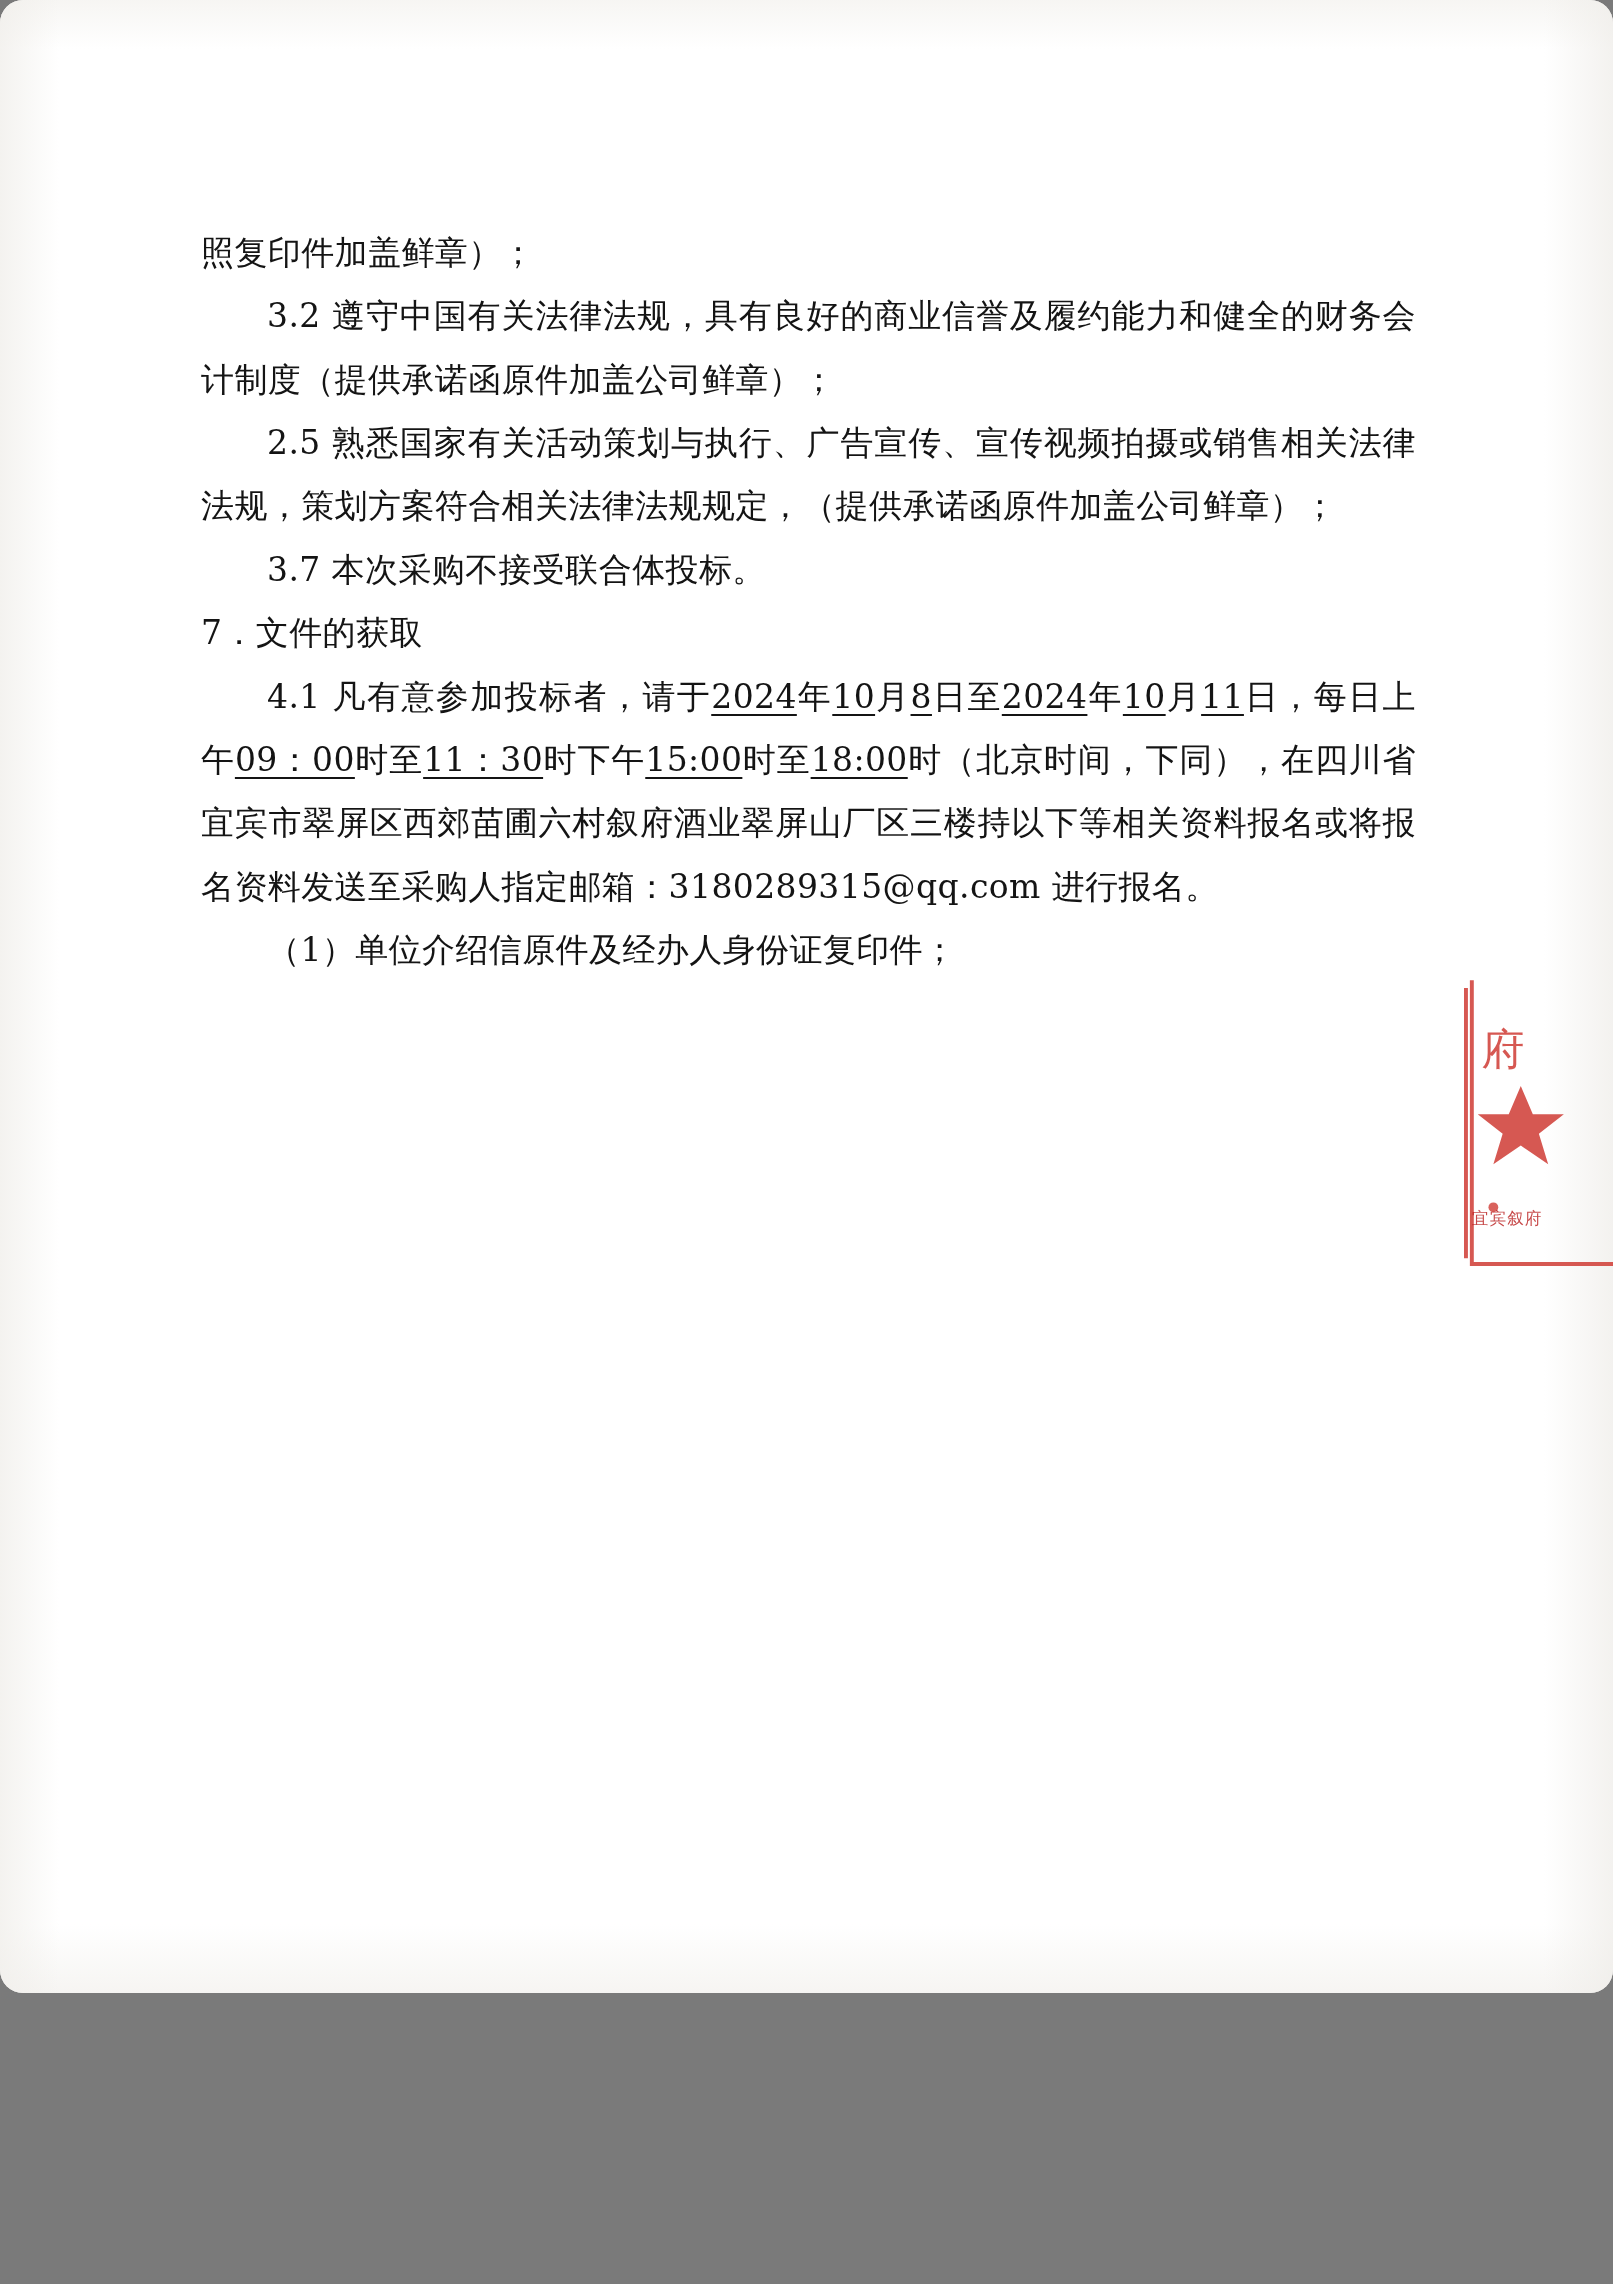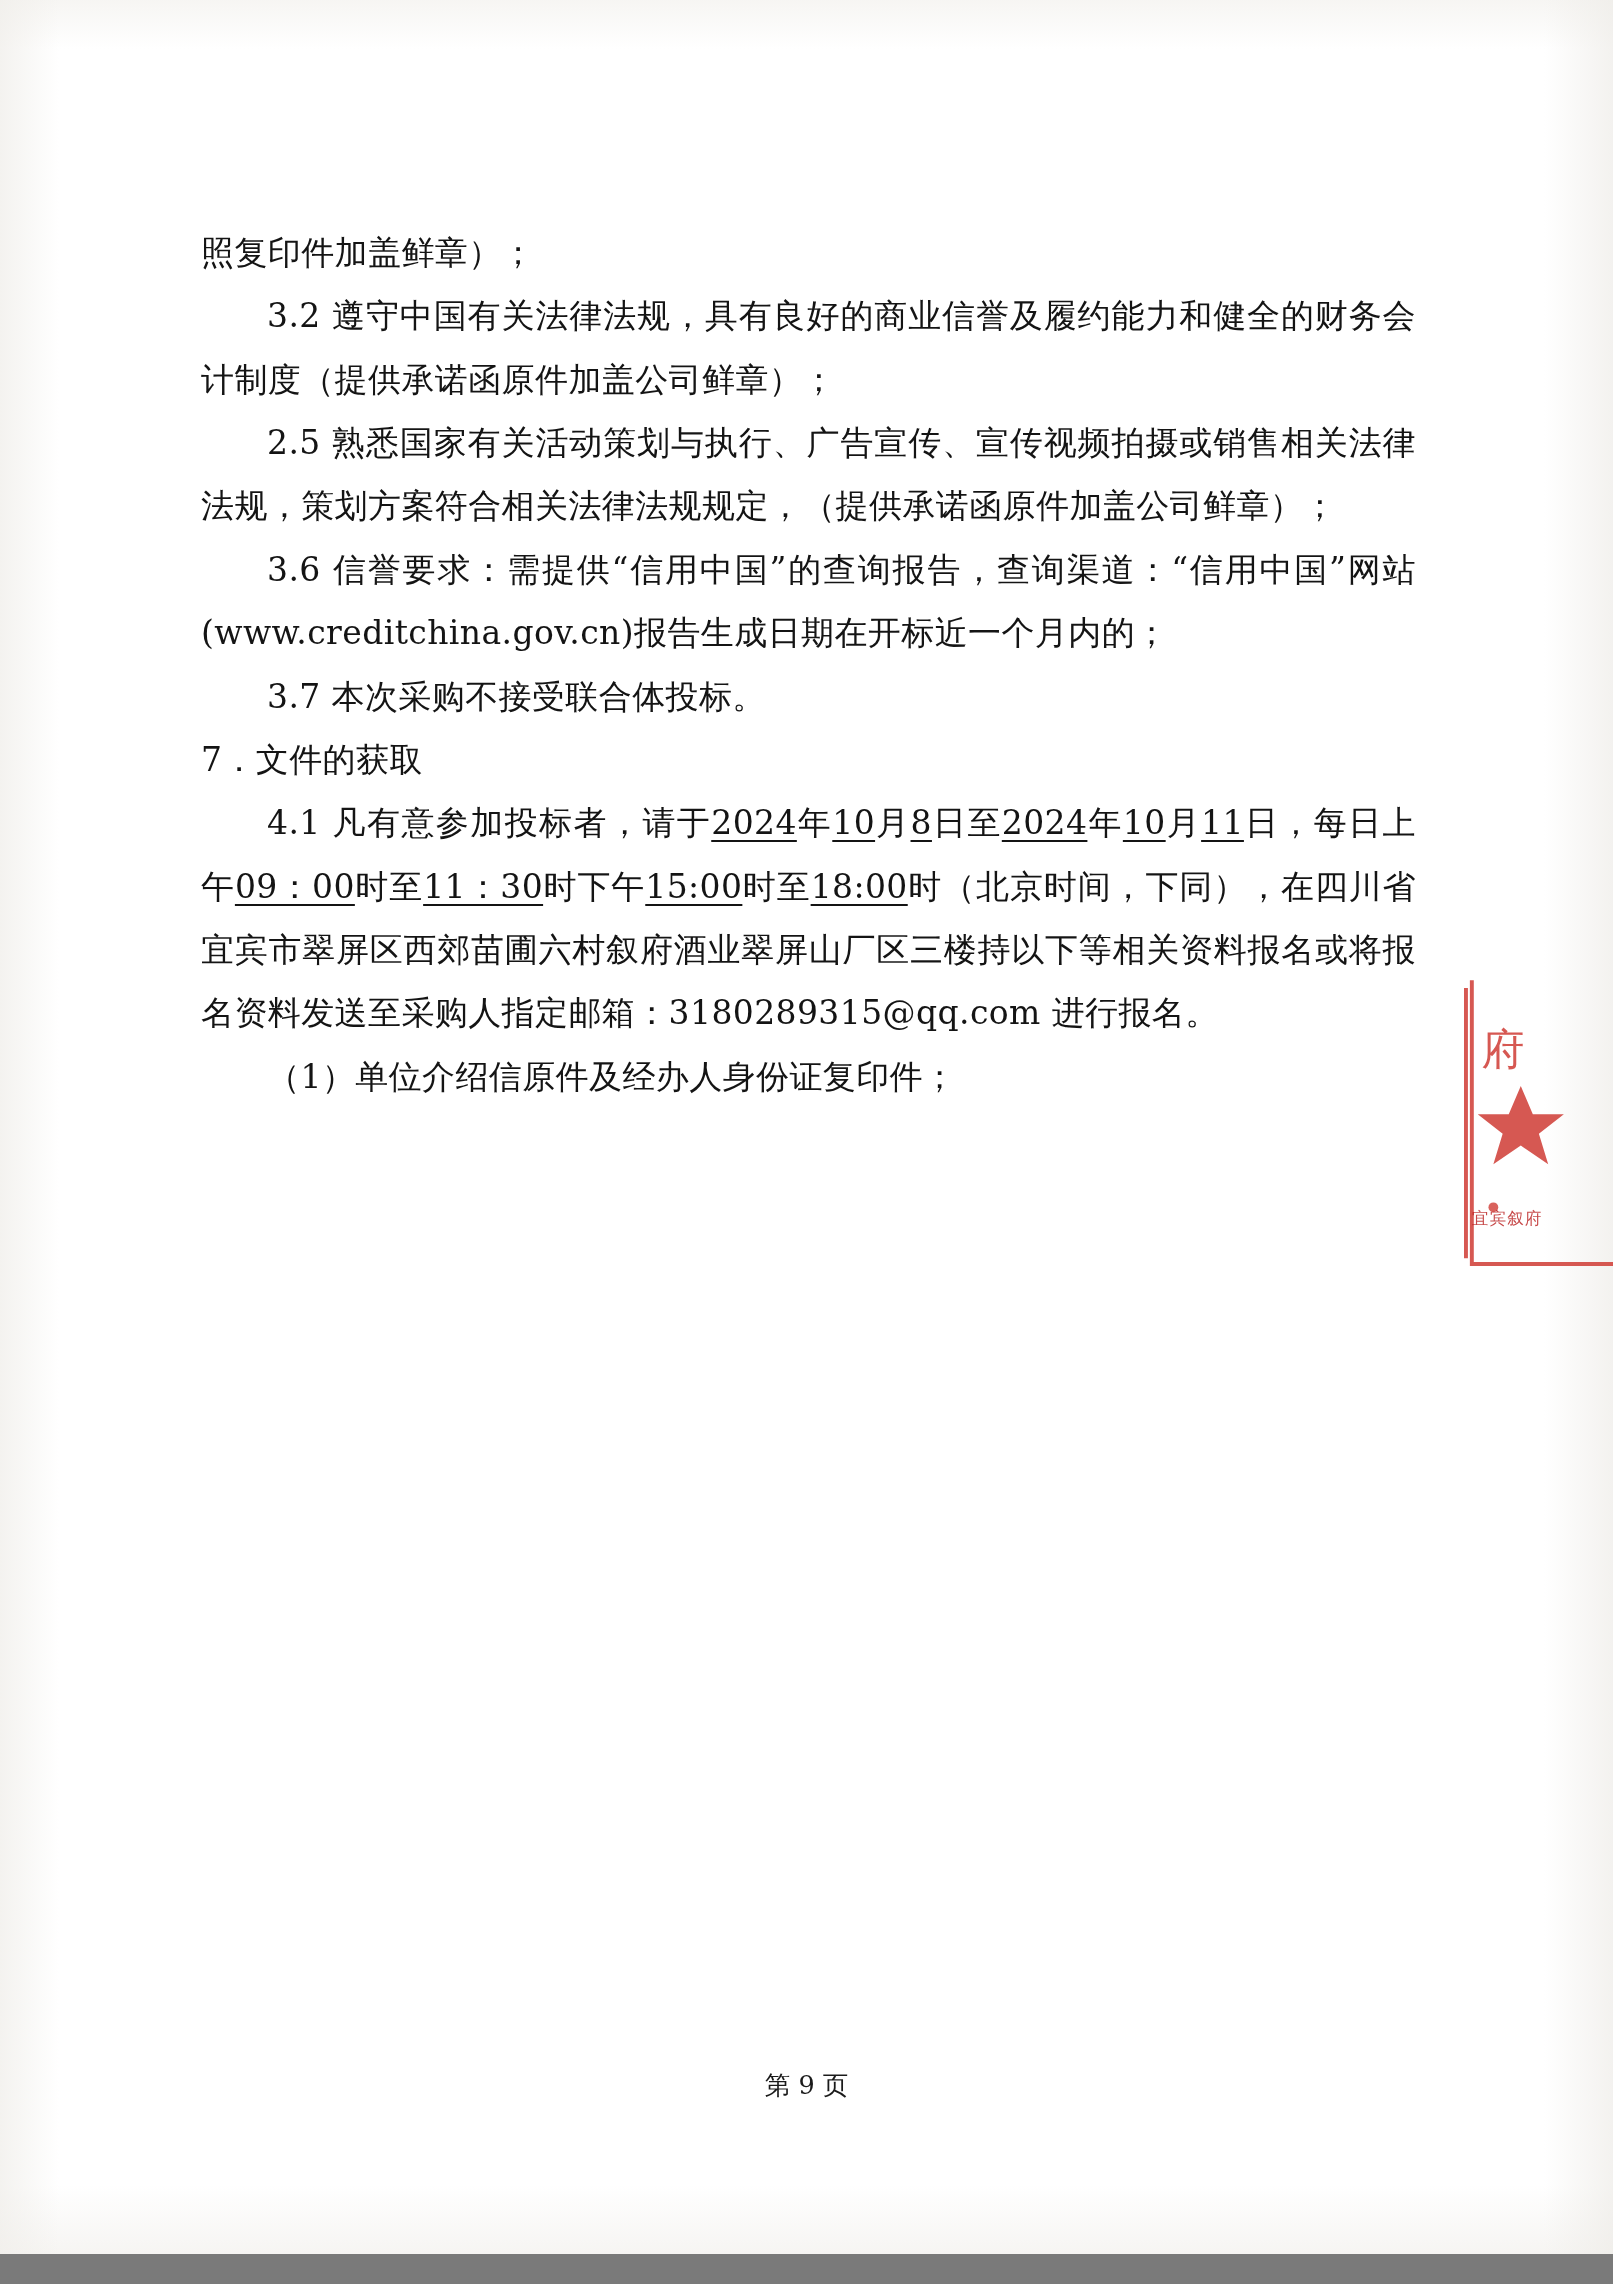--- a/index.html
+++ b/index.html
@@ -3,24 +3,25 @@
 <meta charset="utf-8">
 <style>
   html, body {
     margin: 0;
     padding: 0;
     background: #7a7a7a;
   }
   .page {
     position: relative;
     width: 1613px;
-    height: 2254px;
+    height: 1993px;
     background: #ffffff;
     overflow: hidden;
     box-sizing: border-box;
+    border-radius: 23px;
   }
   
   .page::before {
     content: "";
     position: absolute;
     inset: 0;
     pointer-events: none;
     background:
       linear-gradient(to right, rgba(240,238,234,0.75) 0px, rgba(255,255,255,0) 59px),
       linear-gradient(to left, rgba(238,236,232,0.7) 0px, rgba(255,255,255,0) 69px),
@@ -109,21 +110,20 @@
   <div class="doc-body">
 
     <p class="noindent">照复印件加盖鲜章）；</p>
 
     <p class="indent">3.2 遵守中国有关法律法规，具有良好的商业信誉及履约能力和健全的财务会计制度（提供承诺函原件加盖公司鲜章）；</p>
 
     <p class="indent">2.5 熟悉国家有关活动策划与执行、广告宣传、宣传视频拍摄或销售相关法律法规，策划方案符合相关法律法规规定，（提供承诺函原件加盖公司鲜章）；</p>
 
 
 
-    <p class="indent">3.6 信誉要求：需提供“信用中国”的查询报告，查询渠道：“信用中国”网站(www.creditchina.gov.cn)报告生成日期在开标近一个月内的；</p>
 
     <p class="indent">3.7 本次采购不接受联合体投标。</p>
 
     <p class="heading">7．文件的获取</p>
 
     <p class="indent"><span>4.1 凡有意参加投标者，请于</span><span class="ul">2024</span><span>年</span><span class="ul">10</span><span>月</span><span class="ul">8</span><span>日至</span><span class="ul">2024</span><span>年</span><span class="ul">10</span><span>月</span><span class="ul">11</span><span>日，每日上午</span><span class="ul">09：00</span><span>时至</span><span class="ul">11：30</span><span>时下午</span><span class="ul">15:00</span><span>时至</span><span class="ul">18:00</span><span>时（北京时间，下同），在四川省宜宾市翠屏区西郊苗圃六村叙府酒业翠屏山厂区三楼持以下等相关资料报名或将报名资料发送至采购人指定邮箱：3180289315@qq.com 进行报名。</span></p>
 
     <p class="indent">（1）单位介绍信原件及经办人身份证复印件；</p>
 
   </div>

